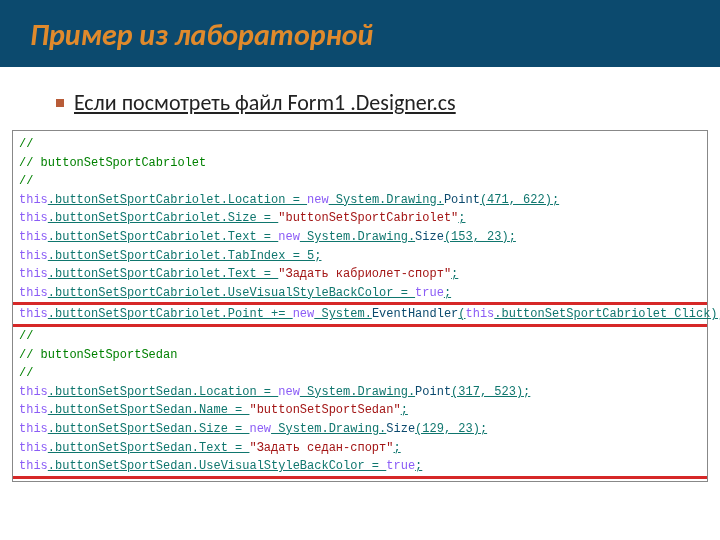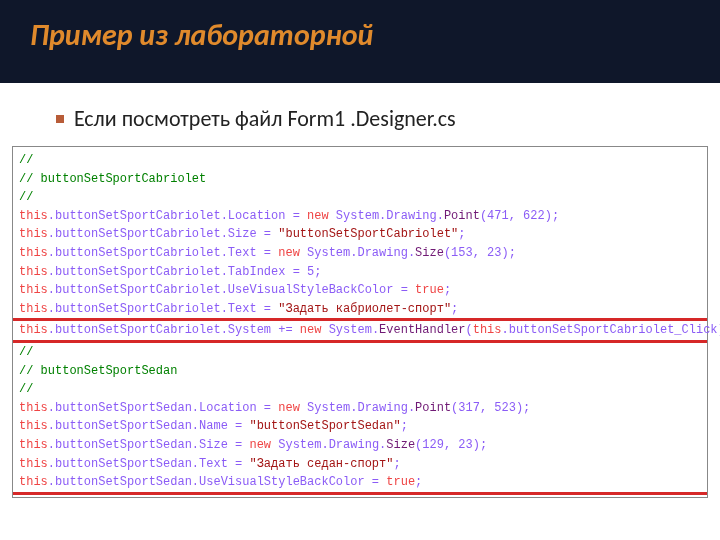--- a/index.html
+++ b/index.html
@@ -5,22 +5,22 @@
   body {
     margin: 0;
     padding: 0;
     width: 720px;
     height: 540px;
     background: #fff;
     font-family: Calibri, Arial, sans-serif;
     overflow: hidden;
   }
   .header {
-    background: #0f172a;
-    padding: 16px 30px 30px 30px;
+    background: #0c4a6e;
+    padding: 16px 30px 14px 30px;
   }
   .title {
     color: #e08a2c;
     font-size: 30px;
     font-weight: bold;
     font-style: italic;
     margin: 0;
   }
   .subtitle-row {
     padding: 22px 30px 14px 74px;
@@ -31,39 +31,40 @@
     left: 56px;
     top: 32px;
     width: 8px;
     height: 8px;
     background: #b85c38;
   }
   .subtitle {
     font-size: 22px;
     color: #222;
     margin: 0;
+    text-decoration: underline;
   }
   .code-box {
     margin: 0 12px;
     border: 1px solid #888;
     background: #fff;
     font-family: Consolas, "Courier New", monospace;
     font-size: 12px;
     line-height: 1.55;
     padding: 4px 6px 2px 6px;
     position: relative;
   }
   .code-line {
     white-space: nowrap;
   }
   .c-comment { color: #008000; }
-  .c-kw { color: #ef4444; }
+  .c-kw { color: #8b5cf6; }
   .c-str { color: #a31515; }
-  .c-type { color: #701a75; }
-  .c-text { color: #8b5cf6; }
+  .c-type { color: #0c4a6e; }
+  .c-text { color: #0f766e; text-decoration: underline; }
   .redline {
     border-bottom: 3px solid #d62828;
     margin: 0 -6px;
   }
   .redline-top {
     border-top: 3px solid #d62828;
     margin: 0 -6px;
   }
 </style>
 </head>
@@ -80,24 +81,24 @@
 
 <div class="code-box">
 
   <div class="code-line"><span class="c-comment">// </span></div>
   <div class="code-line"><span class="c-comment">// buttonSetSportCabriolet</span></div>
   <div class="code-line"><span class="c-comment">// </span></div>
   <div class="code-line"><span class="c-kw">this</span><span class="c-text">.buttonSetSportCabriolet.Location = </span><span class="c-kw">new</span><span class="c-text"> System.Drawing.</span><span class="c-type">Point</span><span class="c-text">(471, 622);</span></div>
   <div class="code-line"><span class="c-kw">this</span><span class="c-text">.buttonSetSportCabriolet.Size = </span><span class="c-str">"buttonSetSportCabriolet"</span><span class="c-text">;</span></div>
   <div class="code-line"><span class="c-kw">this</span><span class="c-text">.buttonSetSportCabriolet.Text = </span><span class="c-kw">new</span><span class="c-text"> System.Drawing.</span><span class="c-type">Size</span><span class="c-text">(153, 23);</span></div>
   <div class="code-line"><span class="c-kw">this</span><span class="c-text">.buttonSetSportCabriolet.TabIndex = 5;</span></div>
+  <div class="code-line"><span class="c-kw">this</span><span class="c-text">.buttonSetSportCabriolet.Text = </span><span class="c-str">"Задать кабриолет-спорт"</span><span class="c-text">;</span></div>
   <div class="code-line"><span class="c-kw">this</span><span class="c-text">.buttonSetSportCabriolet.UseVisualStyleBackColor = </span><span class="c-kw">true</span><span class="c-text">;</span></div>
-  <div class="code-line"><span class="c-kw">this</span><span class="c-text">.buttonSetSportCabriolet.Text = </span><span class="c-str">"Задать кабриолет-спорт"</span><span class="c-text">;</span></div>
   <div class="redline-top"></div>
-  <div class="code-line"><span class="c-kw">this</span><span class="c-text">.buttonSetSportCabriolet.System += </span><span class="c-kw">new</span><span class="c-text"> System.</span><span class="c-type">EventHandler</span><span class="c-text">(</span><span class="c-kw">this</span><span class="c-text">.buttonSetSportCabriolet_Click);</span></div>
+  <div class="code-line"><span class="c-kw">this</span><span class="c-text">.buttonSetSportCabriolet.Point += </span><span class="c-kw">new</span><span class="c-text"> System.</span><span class="c-type">EventHandler</span><span class="c-text">(</span><span class="c-kw">this</span><span class="c-text">.buttonSetSportCabriolet_Click);</span></div>
   <div class="redline"></div>
 
   <div class="code-line"><span class="c-comment">// </span></div>
   <div class="code-line"><span class="c-comment">// buttonSetSportSedan</span></div>
   <div class="code-line"><span class="c-comment">// </span></div>
   <div class="code-line"><span class="c-kw">this</span><span class="c-text">.buttonSetSportSedan.Location = </span><span class="c-kw">new</span><span class="c-text"> System.Drawing.</span><span class="c-type">Point</span><span class="c-text">(317, 523);</span></div>
   <div class="code-line"><span class="c-kw">this</span><span class="c-text">.buttonSetSportSedan.Name = </span><span class="c-str">"buttonSetSportSedan"</span><span class="c-text">;</span></div>
   <div class="code-line"><span class="c-kw">this</span><span class="c-text">.buttonSetSportSedan.Size = </span><span class="c-kw">new</span><span class="c-text"> System.Drawing.</span><span class="c-type">Size</span><span class="c-text">(129, 23);</span></div>
   <div class="code-line"><span class="c-kw">this</span><span class="c-text">.buttonSetSportSedan.Text = </span><span class="c-str">"Задать седан-спорт"</span><span class="c-text">;</span></div>
   <div class="code-line"><span class="c-kw">this</span><span class="c-text">.buttonSetSportSedan.UseVisualStyleBackColor = </span><span class="c-kw">true</span><span class="c-text">;</span></div>

